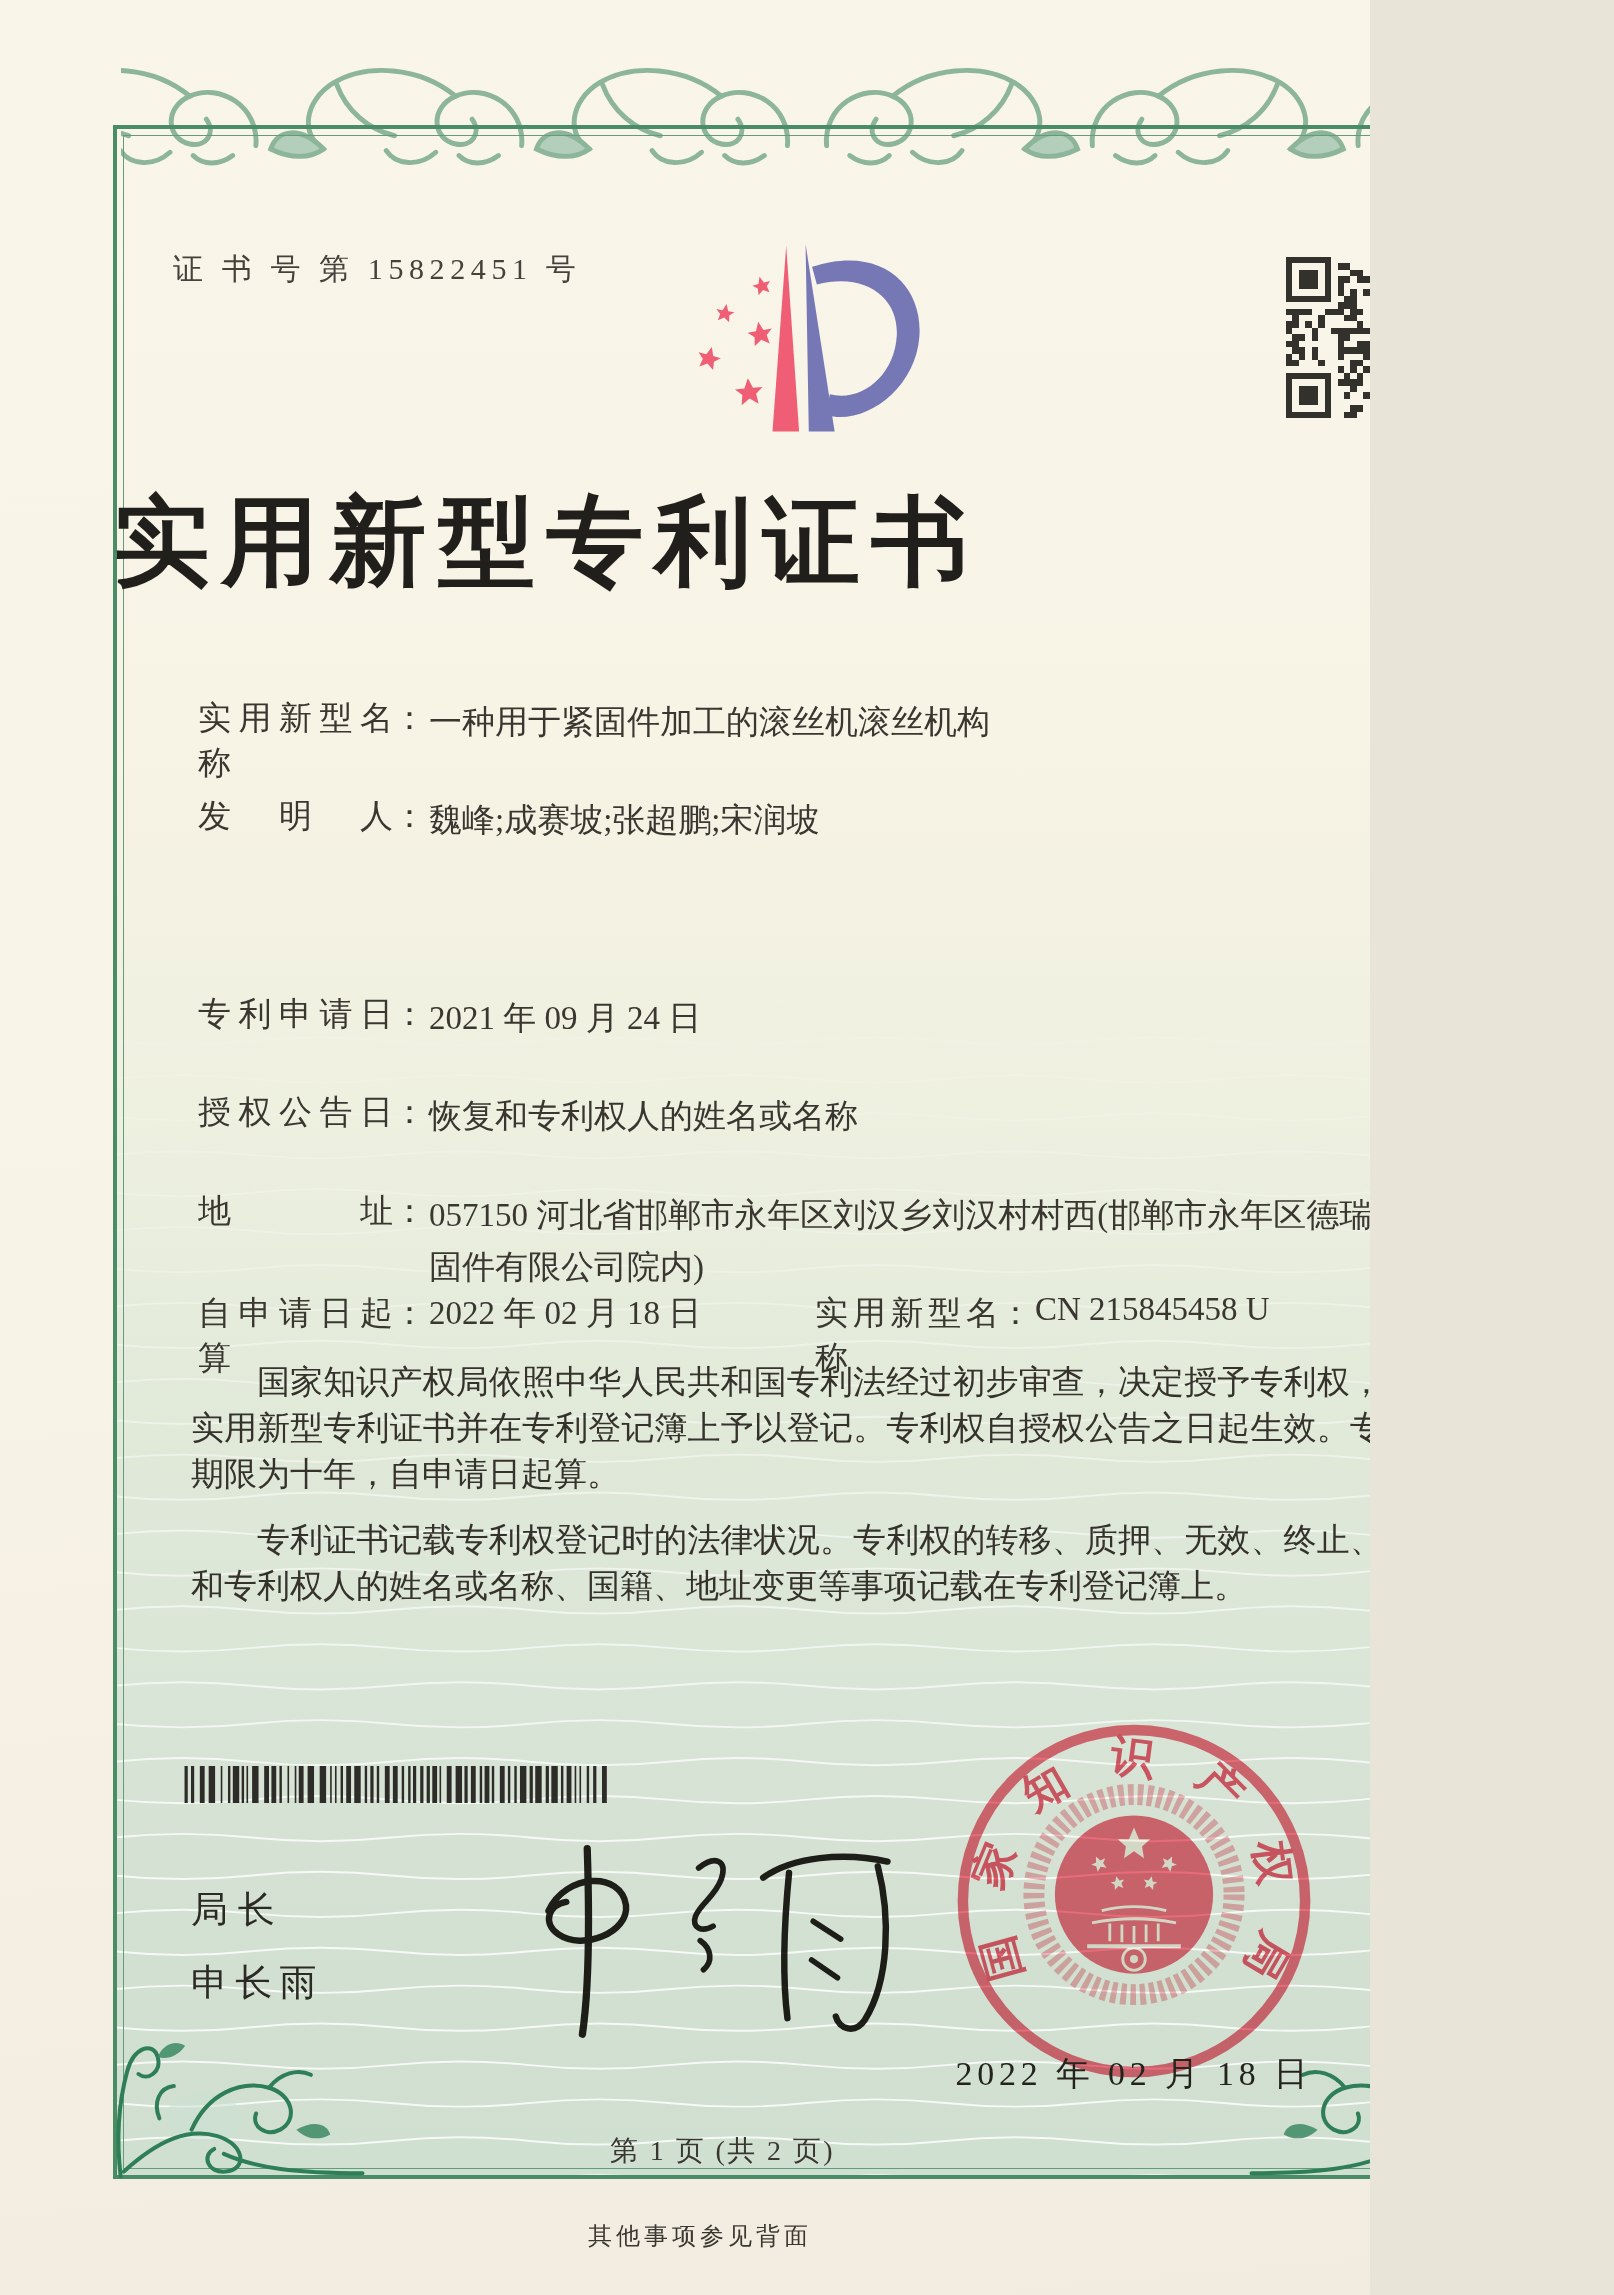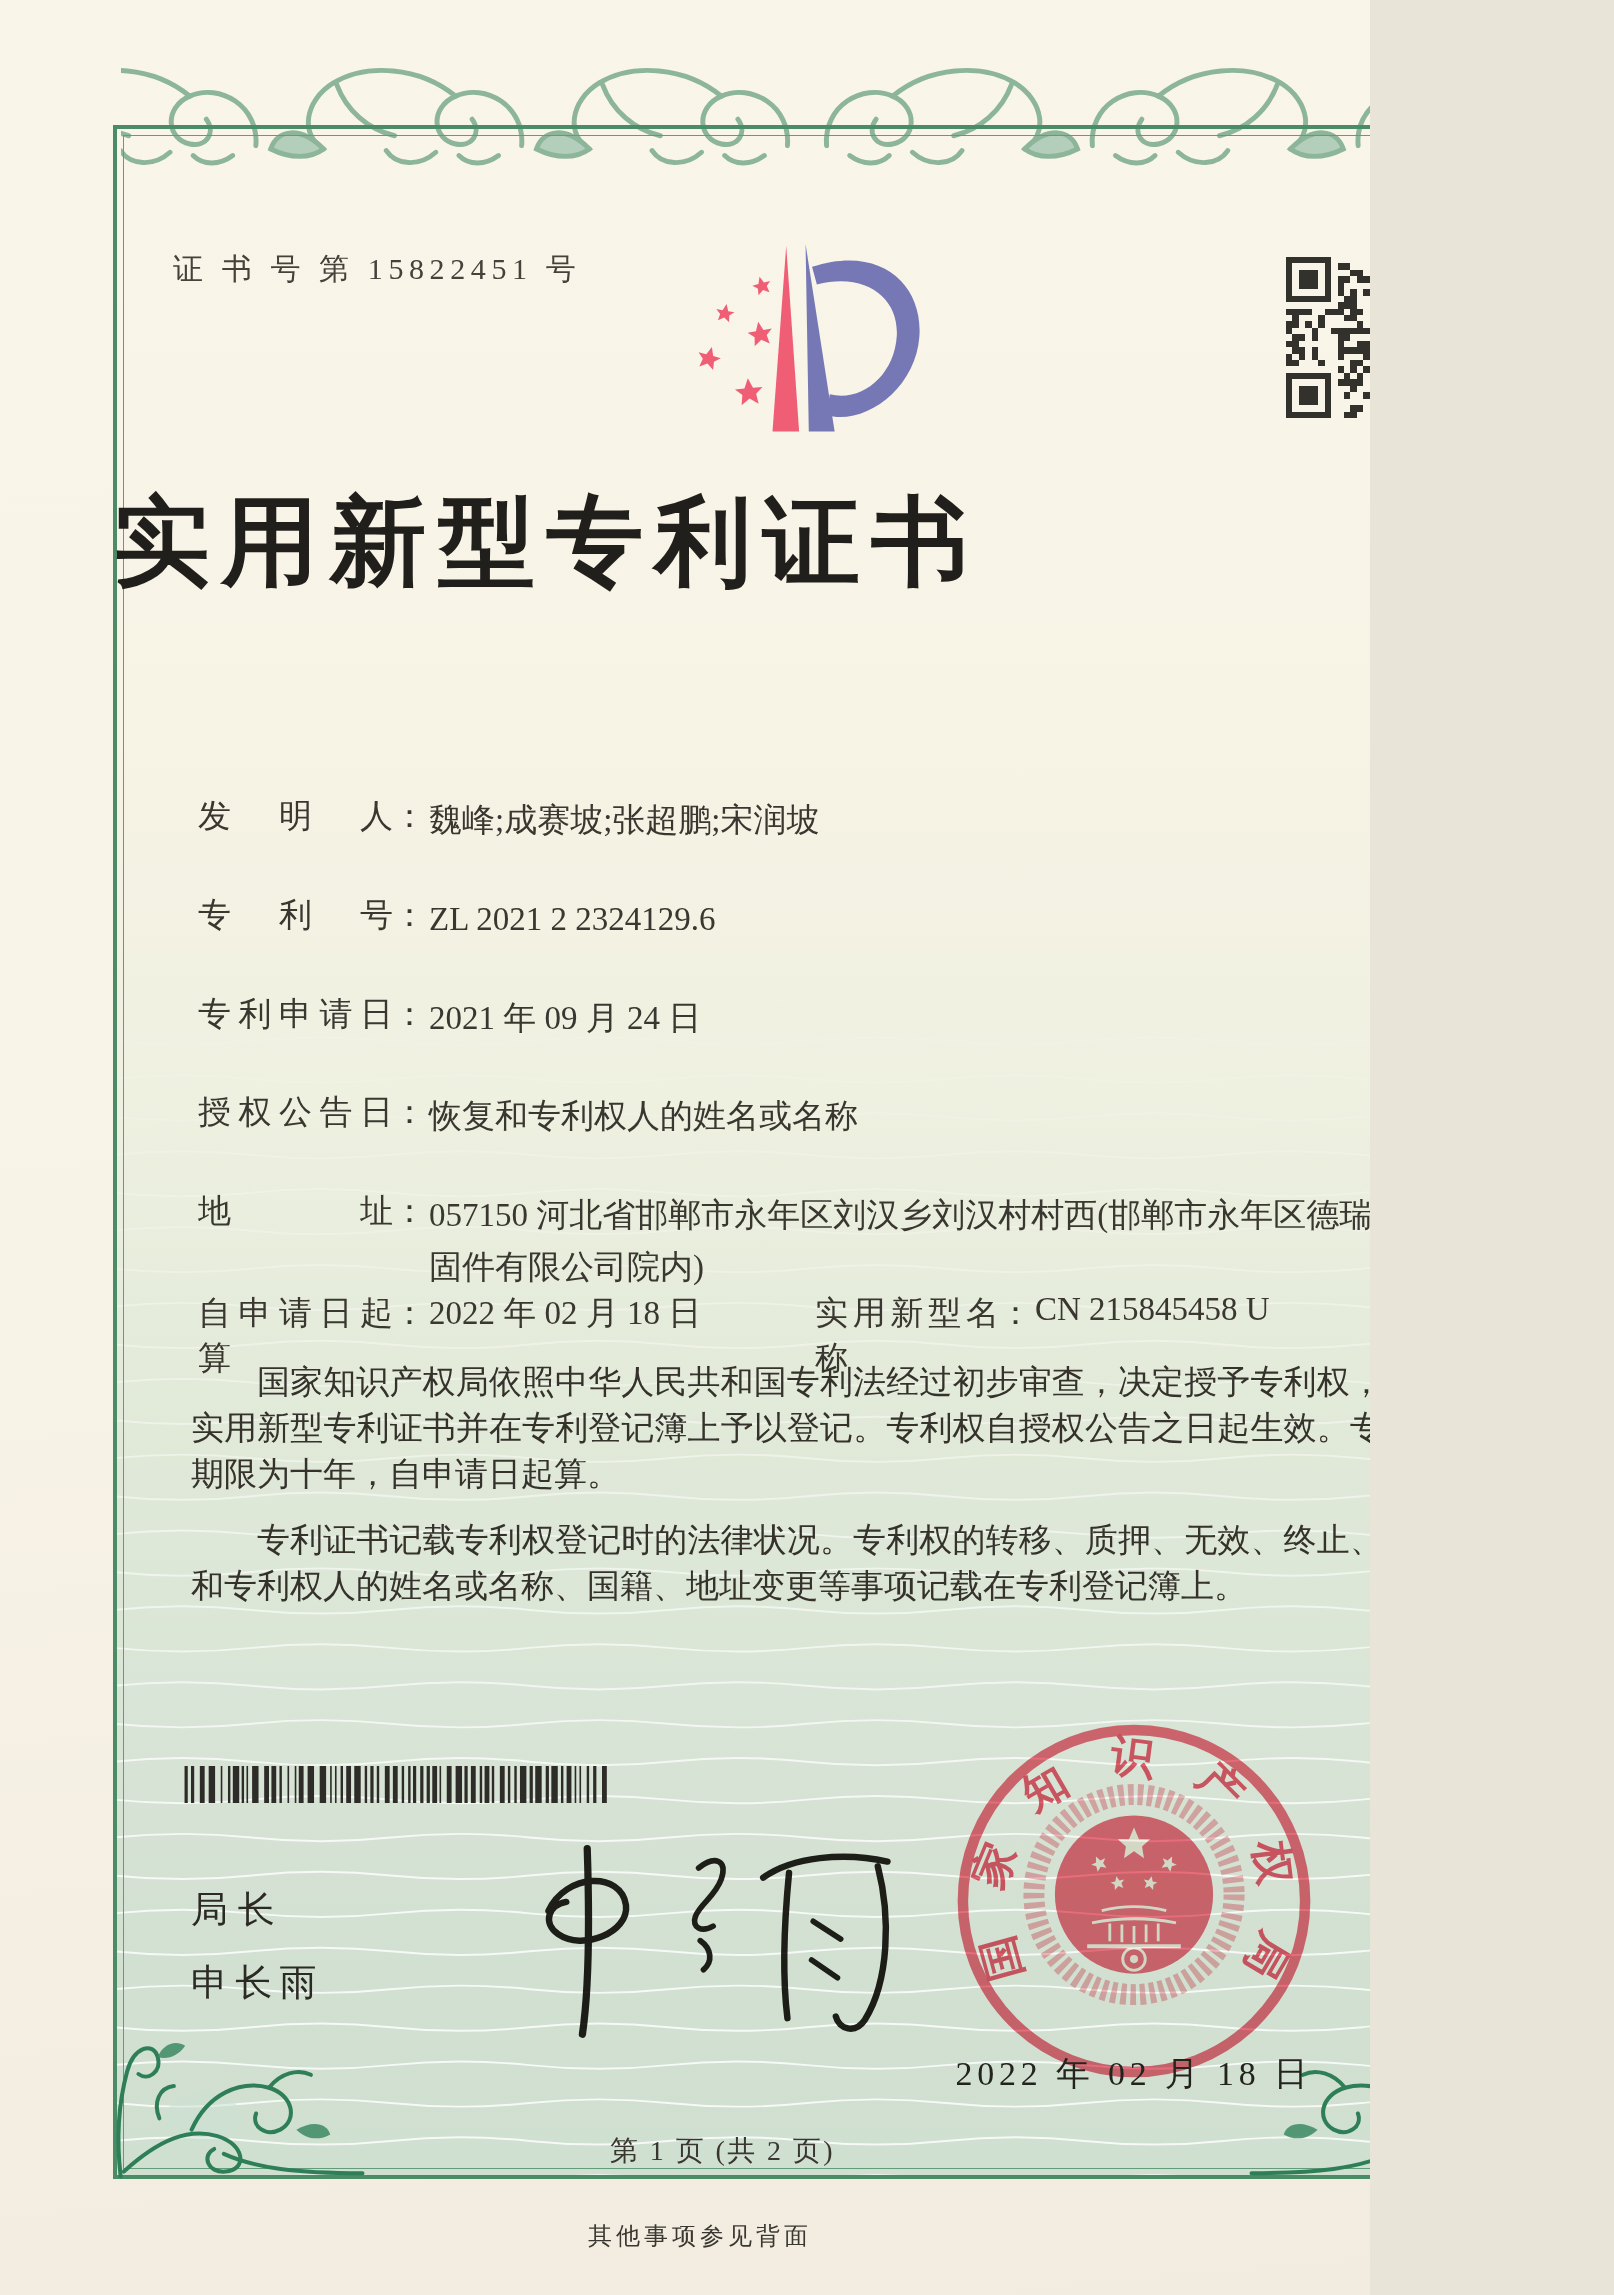--- a/index.html
+++ b/index.html
@@ -369,25 +369,25 @@
       <path d="M0 0h7v7h-7z M1 1v5h5v-5z" fill-rule="evenodd"></path>
       <rect x="2" y="2" width="3" height="3"></rect>
       <path d="M18 0h7v7h-7z M19 1v5h5v-5z" fill-rule="evenodd"></path>
       <rect x="20" y="2" width="3" height="3"></rect>
       <path d="M0 18h7v7h-7z M1 19v5h5v-5z" fill-rule="evenodd"></path>
       <rect x="2" y="20" width="3" height="3"></rect>
     </svg>
 
   <div class="abs doc-title">实用新型专利证书</div>
 
+  <div class="abs frow" style="top:696px">
+    <span class="flabel">实用新型名称</span><span class="fcolon">：</span><span class="fvalue">一种用于紧固件加工的滚丝机滚丝机构</span>
+  </div>
   <div class="abs frow" style="top:794px">
     <span class="flabel">发明人</span><span class="fcolon">：</span><span class="fvalue">魏峰;成赛坡;张超鹏;宋润坡</span>
-  </div>
-  <div class="abs frow" style="top:893px">
-    <span class="flabel">专利号</span><span class="fcolon">：</span><span class="fvalue">ZL 2021 2 2324129.6</span>
   </div>
   <div class="abs frow" style="top:992px">
     <span class="flabel">专利申请日</span><span class="fcolon">：</span><span class="fvalue">2021 年 09 月 24 日</span>
   </div>
   <div class="abs frow" style="top:1090px">
     <span class="flabel">授权公告日</span><span class="fcolon">：</span><span class="fvalue">恢复和专利权人的姓名或名称</span>
   </div>
   <div class="abs frow" style="top:1189px">
     <span class="flabel">地址</span><span class="fcolon">：</span><span class="fvalue">057150 河北省邯郸市永年区刘汉乡刘汉村村西(邯郸市永年区德瑞紧固件有限公司院内)</span>
   </div>

